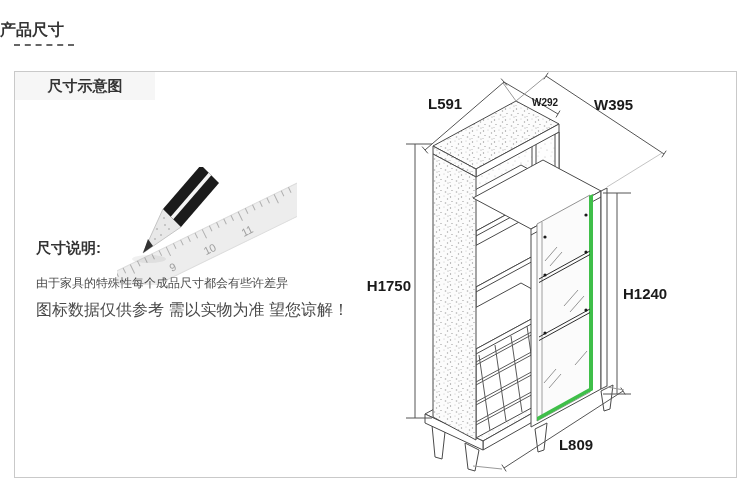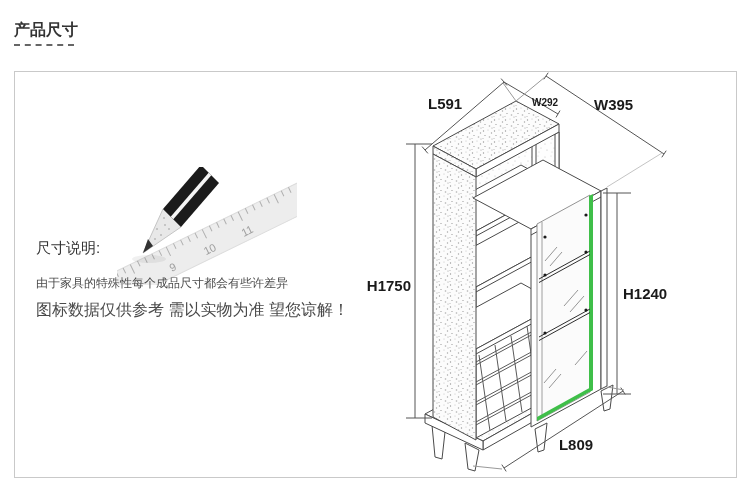--- a/index.html
+++ b/index.html
@@ -1,43 +1,44 @@
 <!DOCTYPE html>
 <html><head>
 <meta charset="utf-8">
 <style>
   html,body{margin:0;padding:0;background:#fff;}
   .canvas{position:relative;width:750px;height:496px;background:#fff;overflow:hidden;
           font-family:"Liberation Sans", sans-serif;}
-  .page-title{position:absolute;left:14px;top:20px;font-size:16px;font-weight:bold;color:#333;}
+  .page-title{position:absolute;left:0;top:20px;font-size:16px;font-weight:bold;color:#333;}
   .title-dash{position:absolute;left:14px;top:44px;width:60px;height:0;border-top:2px dashed #666;}
   .panel{position:absolute;left:14px;top:71px;width:721px;height:405px;border:1px solid #c9c9c9;background:#fff;}
   .badge{position:absolute;left:0;top:0;width:140px;height:28px;background:#f6f6f6;
          display:flex;align-items:center;justify-content:center;
          font-size:15px;font-weight:bold;color:#333;}
   .note{position:absolute;left:21px;top:167px;width:330px;}
-  .note-title{position:absolute;left:0;top:0;font-size:15px;font-weight:normal;color:#333;}
+  .note-title{position:absolute;left:0;top:0;font-size:15px;font-weight:bold;color:#333;}
   .note-line1{position:absolute;left:0;top:36px;font-size:12px;color:#4a4a4a;white-space:nowrap;}
   .note-line2{position:absolute;left:0;top:61px;font-size:16px;color:#4a4a4a;white-space:nowrap;}
   .pencil{position:absolute;left:102px;top:95px;width:180px;height:118px;}
   .diagram-svg{position:absolute;left:346px;top:-9px;width:390px;height:412px;}
   svg text{font-family:"Liberation Sans", sans-serif;}
   .dimtxt{font-size:15px;font-weight:600;fill:#1a1a1a;}
   .dimtxt-sm{font-size:10px;font-weight:600;fill:#1a1a1a;}
 </style>
 </head>
 <body>
 
 <div class="canvas">
 
   <div class="page-title">产品尺寸</div>
   <div class="title-dash"></div>
 
   <div class="panel">
 
+    <div class="badge">尺寸示意图</div>
 
     <svg class="pencil" viewBox="0 0 180 118">
       <g transform="rotate(-26 85 78)">
         <rect x="-20" y="64" width="225" height="30" fill="#ededed" stroke="#dcdcdc"></rect>
         <path stroke="#b0b0b0" fill="none" d="M-12,64v6 M-4,64v6 M4,64v6 M12,64v10 M20,64v6 M28,64v6 M36,64v6 M44,64v6 M52,64v10 M60,64v6 M68,64v6 M76,64v6 M84,64v6 M92,64v10 M100,64v6 M108,64v6 M116,64v6 M124,64v6 M132,64v10 M140,64v6 M148,64v6 M156,64v6 M164,64v6 M172,64v10 M180,64v6 M188,64v6"></path>
         <text x="46" y="89" font-size="11" fill="#a0a0a0">9</text>
         <text x="84" y="89" font-size="11" fill="#a0a0a0">10</text>
         <text x="126" y="89" font-size="11" fill="#a0a0a0">11</text>
       </g>
       <g>

